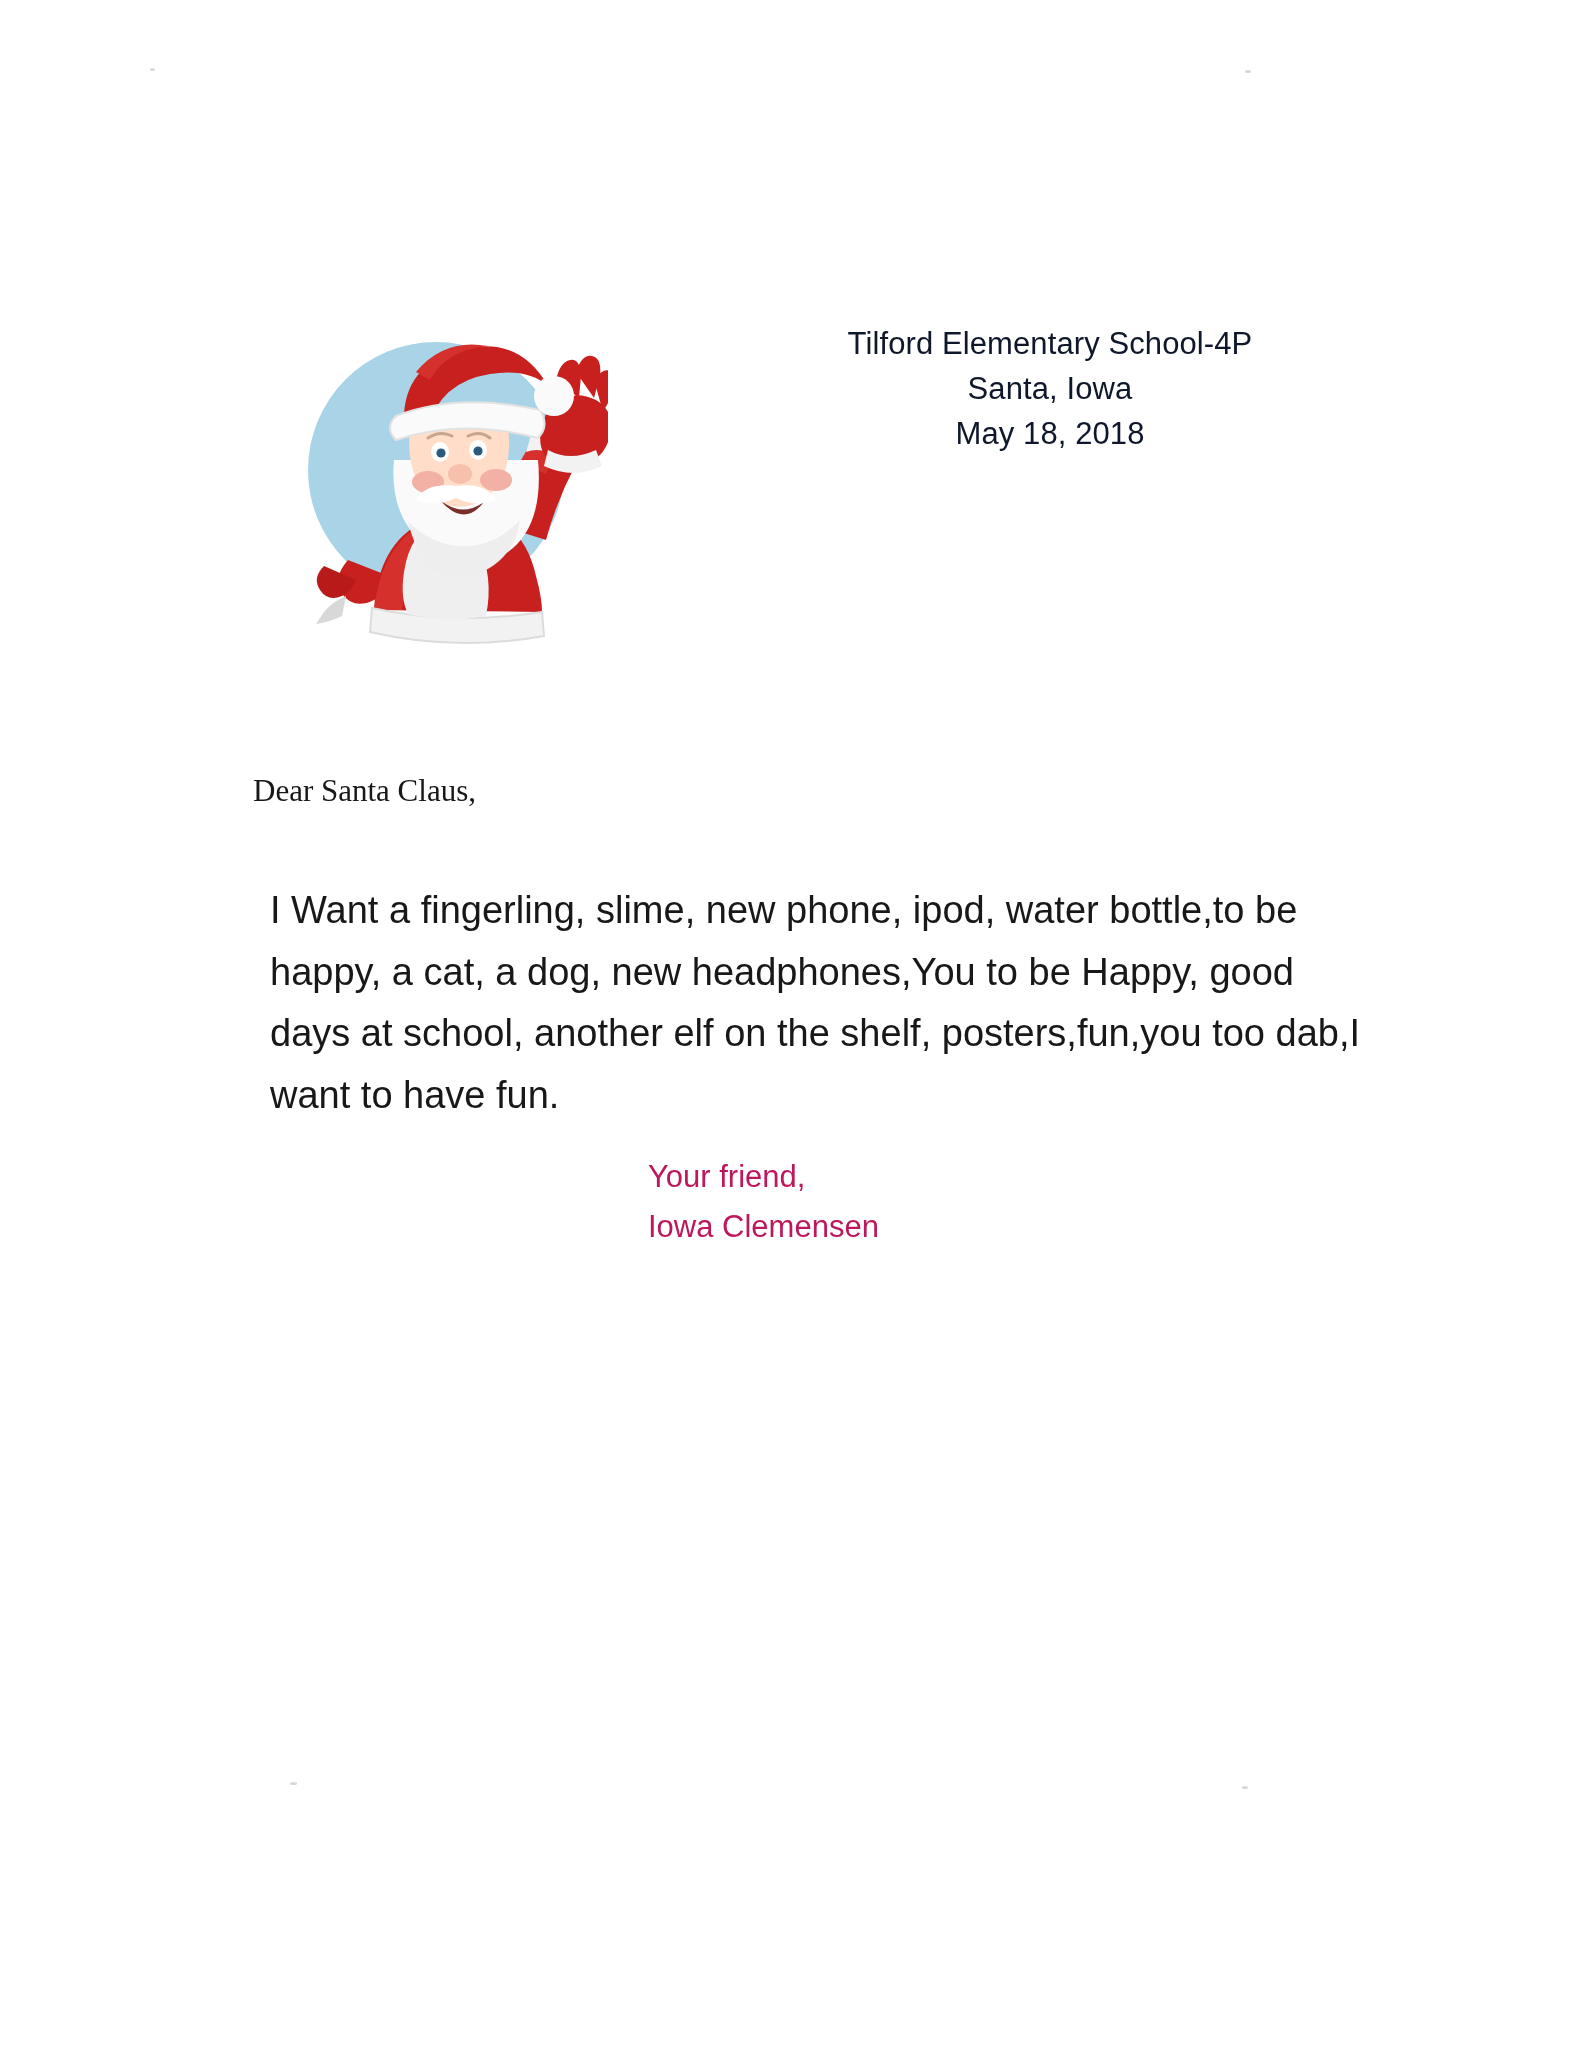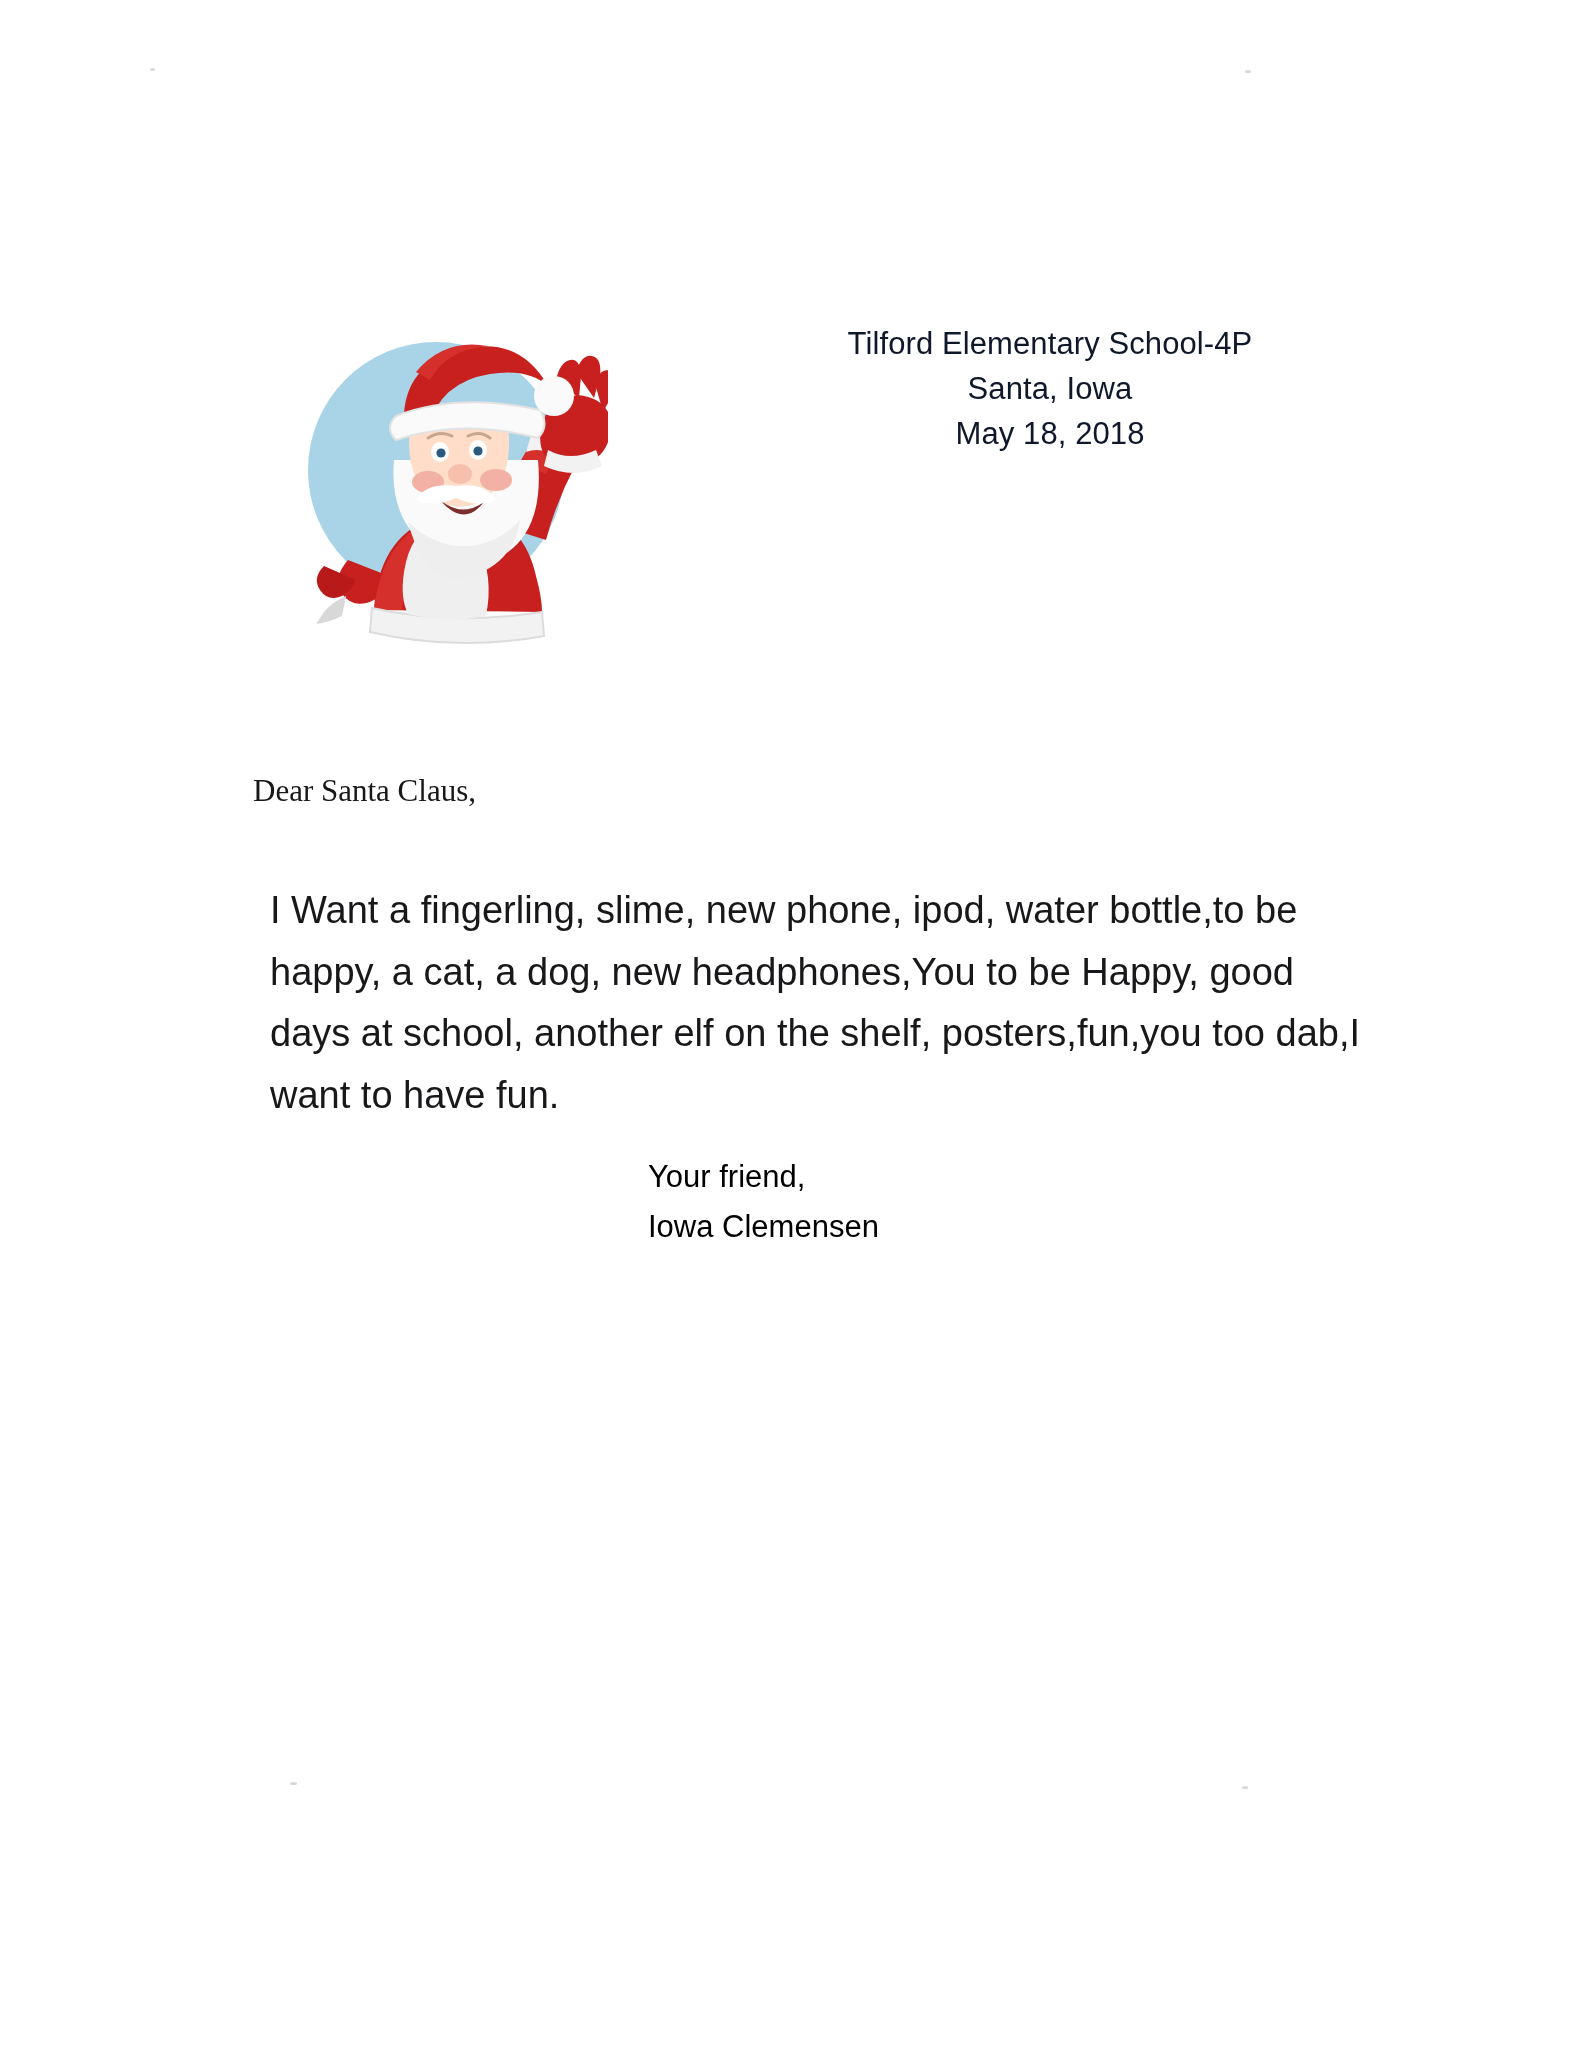--- a/index.html
+++ b/index.html
@@ -79,21 +79,21 @@
   .body-text p {
     margin: 0;
   }
 
   .closing {
     position: absolute;
     left: 648px;
     top: 1152px;
     font-size: 31px;
     line-height: 1.62;
-    color: #000000;
+    color: #be185d;
   }
   .closing div {
     white-space: nowrap;
   }
 
   
   .speck {
     position: absolute;
     background: #d8d8d8;
     border-radius: 50%;

